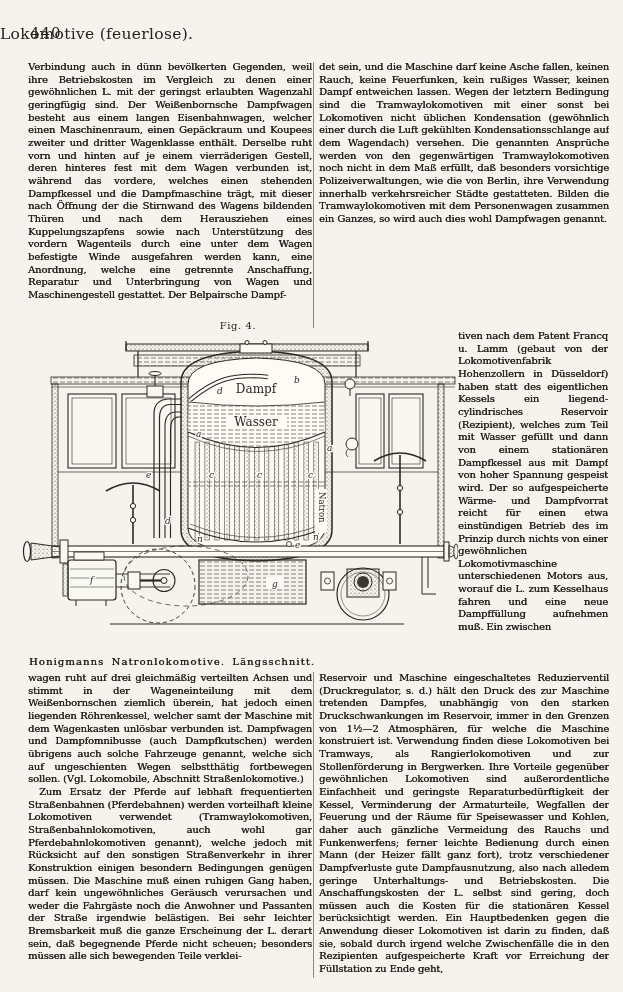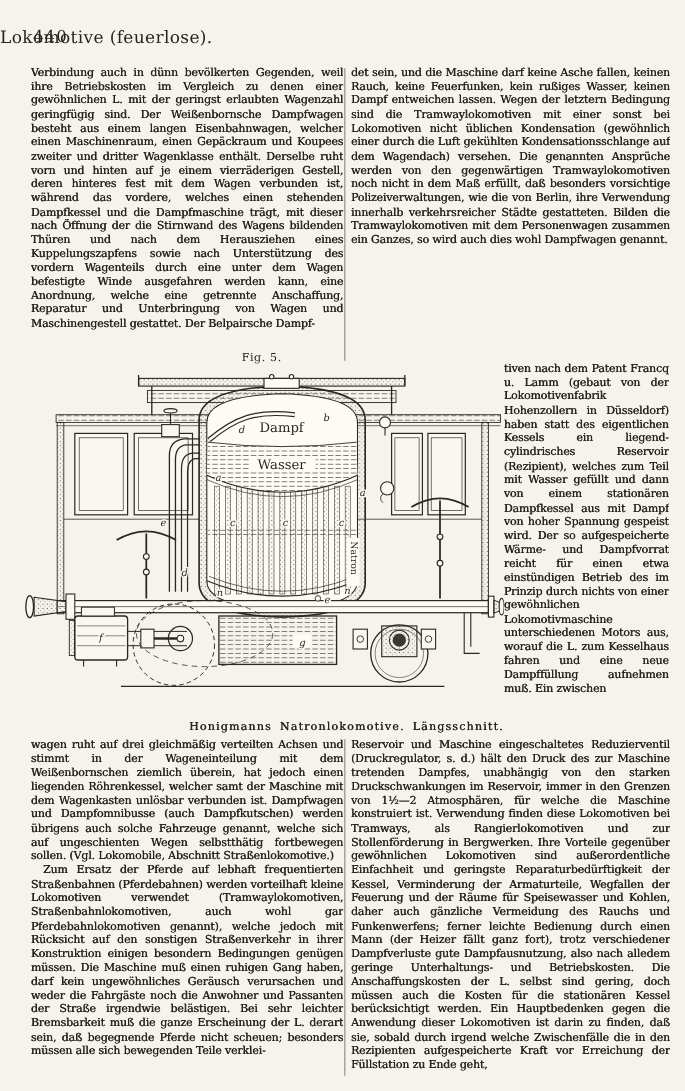--- a/index.html
+++ b/index.html
@@ -15,42 +15,42 @@
   .rt{left:319px;top:61px;width:290px;height:268px;}
   .rn{left:458px;top:330px;width:150px;height:338px;}
   .lb{left:28px;top:672px;width:284px;height:312px;}
   .rb{left:319px;top:672px;width:290px;height:312px;}
   .divider{position:absolute;width:1px;background:#8a8780;}
   .seg1{left:313px;top:62px;height:266px;}
   .seg2{left:313px;top:672px;height:306px;}
   .figlabel{position:absolute;left:18px;top:320px;width:440px;text-align:center;
             font-size:10px;letter-spacing:0.6px;}
   .fig{position:absolute;left:18px;top:336px;}
-  .caption{position:absolute;left:18px;top:656px;width:440px;text-align:right;
+  .caption{position:absolute;left:29px;top:656px;width:440px;text-align:left;
            font-size:10px;letter-spacing:1.1px;word-spacing:3px;text-shadow:0.3px 0 0 #26231e;}
 </style>
 </head>
 <body>
 
 <div>
   <span class="pagenum">440</span>
   <div class="title">Lokomotive (feuerlose).</div>
 
   <div class="divider seg1"></div>
   <div class="divider seg2"></div>
 
   <div class="col lt">Verbindung auch in dünn bevölkerten Gegenden, weil ihre Betriebskosten im Vergleich zu denen einer gewöhnlichen L. mit der geringst erlaubten Wagenzahl geringfügig sind. Der Weißenbornsche Dampfwagen besteht aus einem langen Eisenbahnwagen, welcher einen Maschinenraum, einen Gepäckraum und Koupees zweiter und dritter Wagenklasse enthält. Derselbe ruht vorn und hinten auf je einem vierräderigen Gestell, deren hinteres fest mit dem Wagen verbunden ist, während das vordere, welches einen stehenden Dampfkessel und die Dampfmaschine trägt, mit dieser nach Öffnung der die Stirnwand des Wagens bildenden Thüren und nach dem Herausziehen eines Kuppelungszapfens sowie nach Unterstützung des vordern Wagenteils durch eine unter dem Wagen befestigte Winde ausgefahren werden kann, eine Anordnung, welche eine getrennte Anschaffung, Reparatur und Unterbringung von Wagen und Maschinengestell gestattet. Der Belpairsche Dampf-</div>
 
   <div class="col rt">
     <div>det sein, und die Maschine darf keine Asche fallen, keinen Rauch, keine Feuerfunken, kein rußiges Wasser, keinen Dampf entweichen lassen. Wegen der letztern Bedingung sind die Tramwaylokomotiven mit einer sonst bei Lokomotiven nicht üblichen Kondensation (gewöhnlich einer durch die Luft gekühlten Kondensationsschlange auf dem Wagendach) versehen. Die genannten Ansprüche werden von den gegenwärtigen Tramwaylokomotiven noch nicht in dem Maß erfüllt, daß besonders vorsichtige Polizeiverwaltungen, wie die von Berlin, ihre Verwendung innerhalb verkehrsreicher Städte gestatteten. Bilden die Tramwaylokomotiven mit dem Personenwagen zusammen ein Ganzes, so wird auch dies wohl Dampfwagen genannt.</div>
   </div>
 
   <div class="col rn">tiven nach dem Patent Francq u. Lamm (gebaut von der Lokomotivenfabrik Hohenzollern in Düsseldorf) haben statt des eigentlichen Kessels ein liegend-cylindrisches Reservoir (Rezipient), welches zum Teil mit Wasser gefüllt und dann von einem stationären Dampfkessel aus mit Dampf von hoher Spannung gespeist wird. Der so aufgespeicherte Wärme- und Dampfvorrat reicht für einen etwa einstündigen Betrieb des im Prinzip durch nichts von einer gewöhnlichen Lokomotivmaschine unterschiedenen Motors aus, worauf die L. zum Kesselhaus fahren und eine neue Dampffüllung aufnehmen muß. Ein zwischen</div>
 
-  <div class="figlabel">Fig. 5.</div>
+  <div class="figlabel">Fig. 4.</div>
 
   <svg class="fig" width="440" height="318" viewBox="0 0 440 318">
     <defs>
       <pattern id="hl" width="7" height="4" patternUnits="userSpaceOnUse">
         <path d="M0 2 H5" stroke="#55504a" stroke-width="0.7"></path>
       </pattern>
       <pattern id="st" width="4" height="4" patternUnits="userSpaceOnUse">
         <circle cx="1" cy="1.2" r="0.62" fill="#716c63"></circle>
           <circle cx="2.8" cy="3" r="0.5" fill="#938d82"></circle>
       </pattern>

